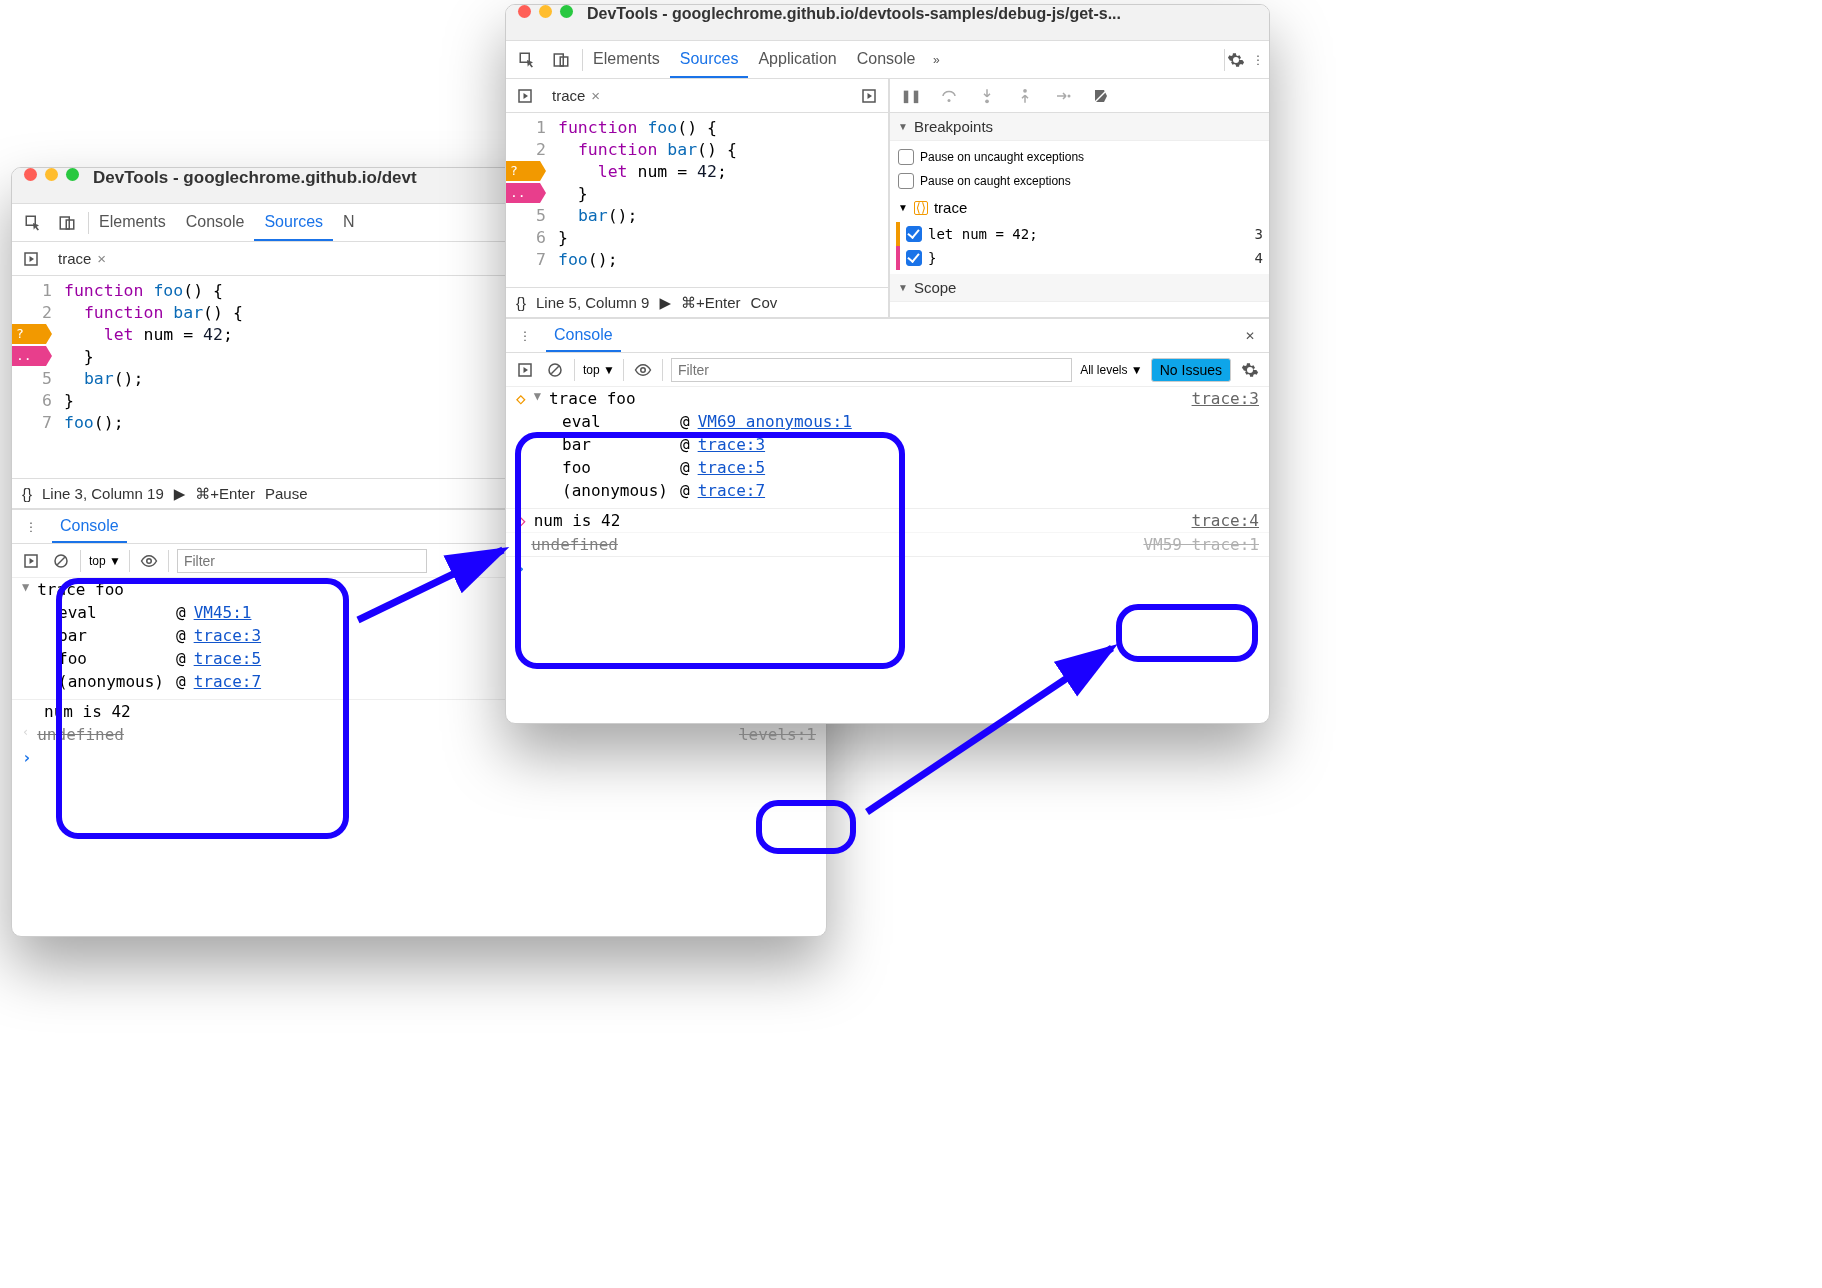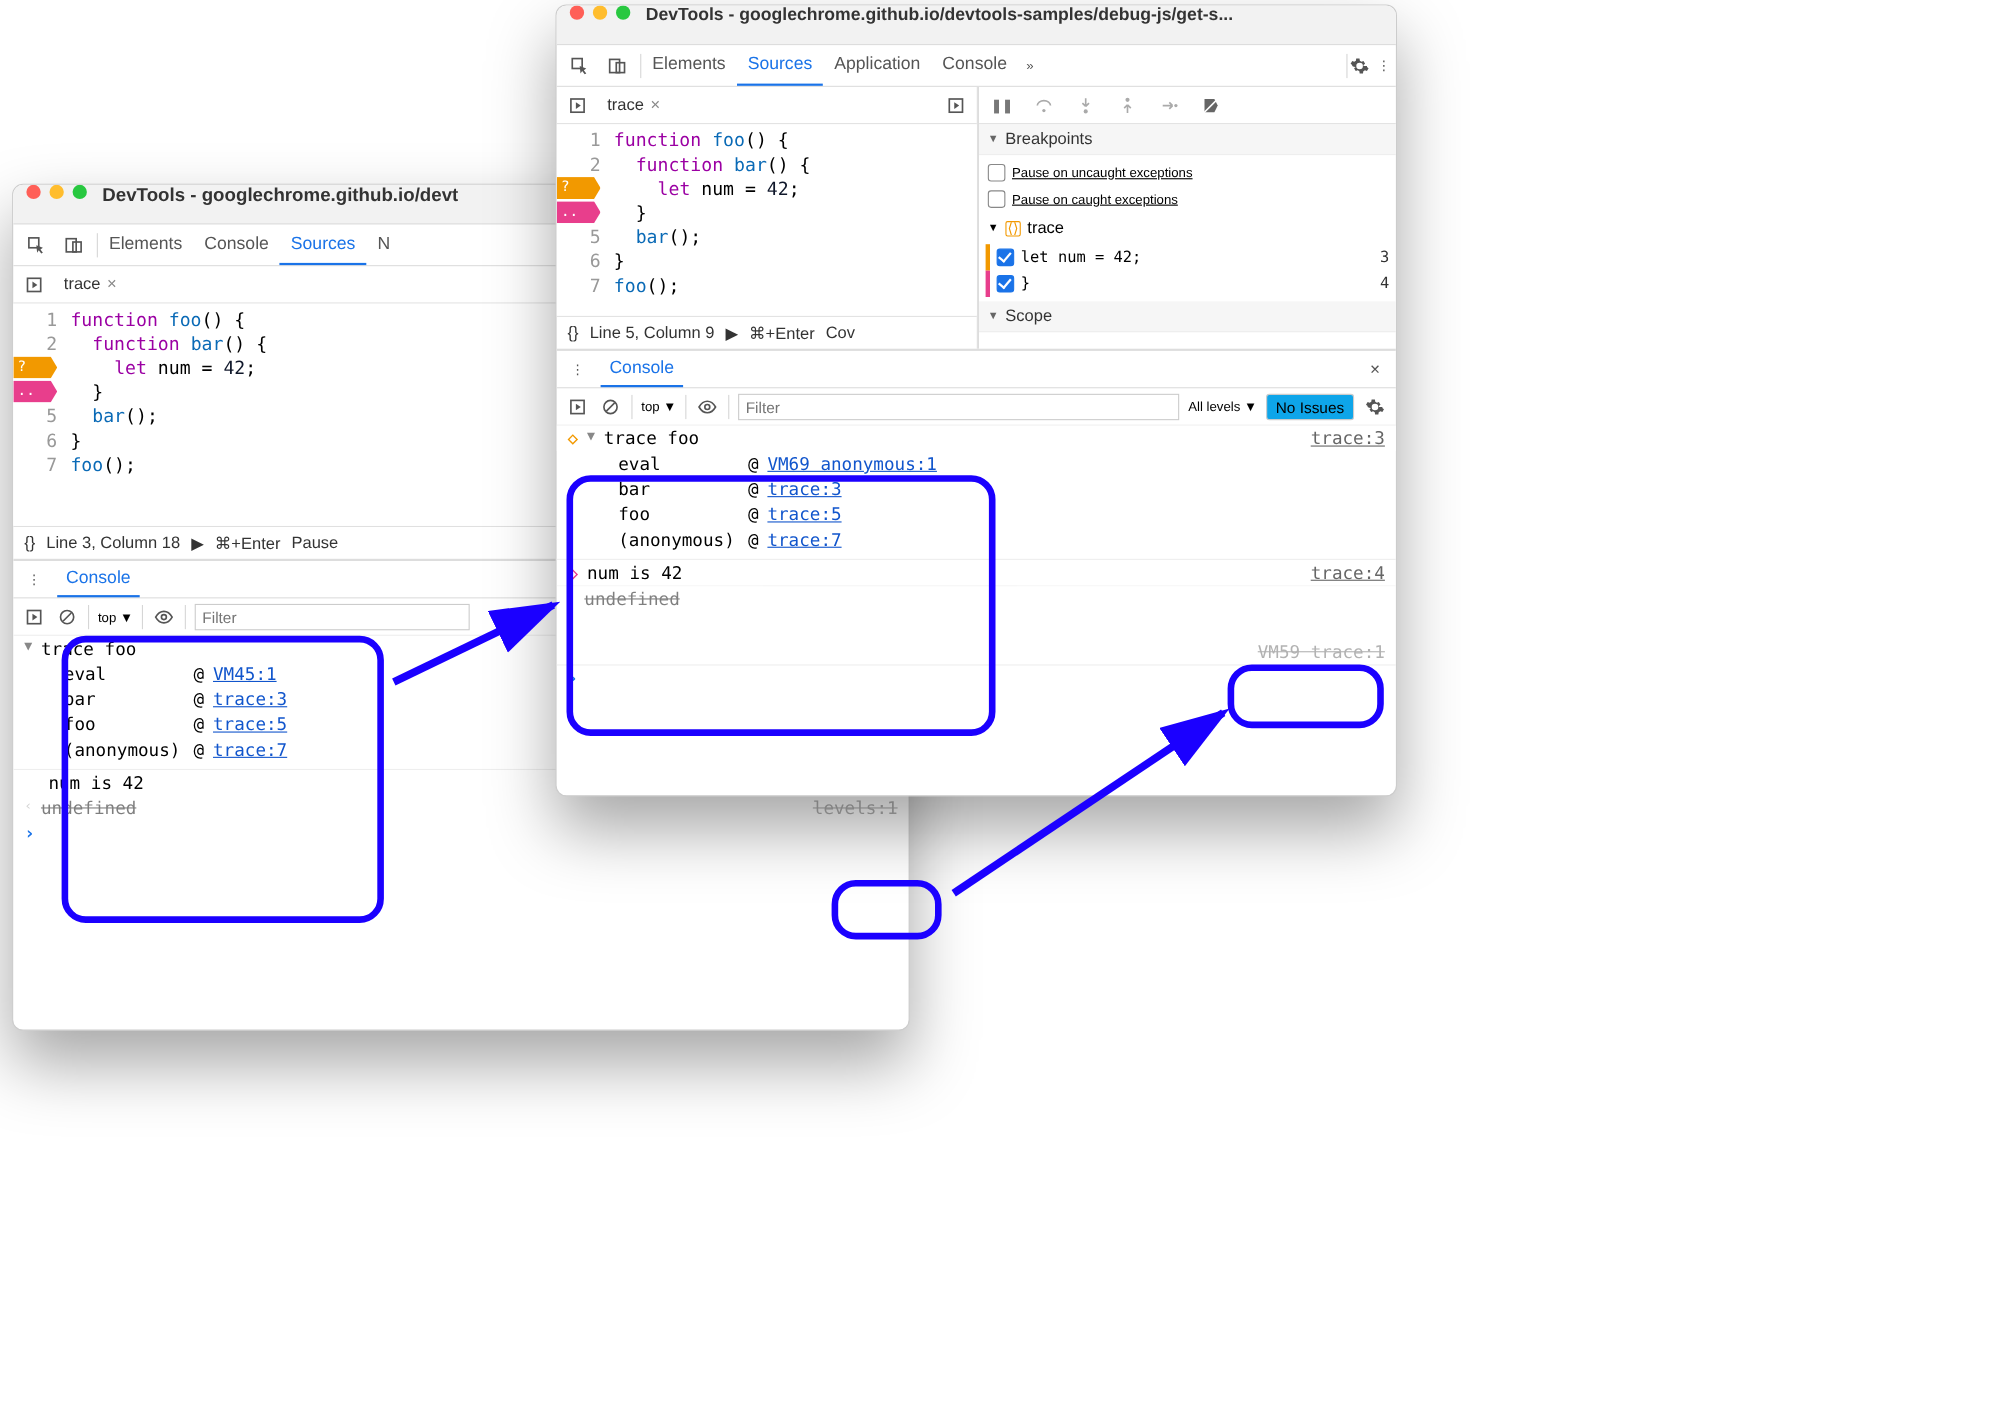--- a/index.html
+++ b/index.html
@@ -211,21 +211,21 @@
         <div class="code-body"><span class="kw">function</span> <span class="def">foo</span>() {
   <span class="kw">function</span> <span class="def">bar</span>() {
     <span class="kw">let</span> num = <span class="num">42</span>;
   }
   <span class="def">bar</span>();
 }
 <span class="def">foo</span>();</div>
       </div>
       <div class="status-bar">
         <span>{}</span>
-        <span>Line 3, Column 18</span>
+        <span>Line 3, Column 19</span>
         <span>▶</span>
         <span>⌘+Enter</span>
         <span>Pause</span>
       </div>
     </div>
     <div class="sidebar-pane col">
       <div class="filetabs" style="justify-content:flex-start;padding-left:8px;">
         <span class="icon-btn">
             <b>❚❚</b>
           </span>
@@ -439,21 +439,21 @@
             <svg class="svg-icon" viewBox="0 0 24 24" fill="#666">
               <path d="M4 4h12l4 8-4 8H4z"></path>
               <line x1="3" y1="21" x2="21" y2="3" stroke="#fff" stroke-width="2"></line>
             </svg>
           </span>
       </div>
       <div class="section-header">
           <span class="tri">▼</span>
           <span>Breakpoints</span>
         </div>
-      <div style="padding:4px 8px;text-decoration:underline;">
+      <div style="padding:4px 8px;">
         <div class="bp-row">
             <span class="check"></span>
             <span>Pause on uncaught exceptions</span>
           </div>
         <div class="bp-row">
             <span class="check"></span>
             <span>Pause on caught exceptions</span>
           </div>
       </div>
       <div style="padding:2px 8px;display:flex;align-items:center;gap:6px;font-size:15px;">
@@ -532,21 +532,21 @@
         <div class="console-line"><span style="width:110px;display:inline-block">(anonymous)</span>@ <span class="lnk">trace:7</span></div>
       </div>
       <div class="console-line" style="border-top:1px solid #eee;margin-top:6px;">
         <span style="color:#e83e8c;font-weight:bold;">◇</span>
         <span>num is 42</span>
         <span class="src">trace:4</span>
       </div>
       <div class="console-line" style="border-top:1px solid #eee;opacity:.5;">
         <span class="chev" style="color:#aaa;">‹</span>
         <span style="text-decoration:line-through;">undefined</span>
-        <span class="src" style="text-decoration:line-through;margin-top:48px;">VM59 trace:1</span>
+        <span class="src" style="text-decoration:line-through;">VM59 trace:1</span>
       </div>
       <div class="console-line" style="border-top:1px solid #eee;">
           <span class="prompt-blue">›</span>
         </div>
     </div>
   </div>
 </div>
 
 <div class="annot-box" style="left:56px; top:578px; width:293px; height:261px;"></div>
 <div class="annot-box" style="left:515px; top:432px; width:390px; height:237px;"></div>

